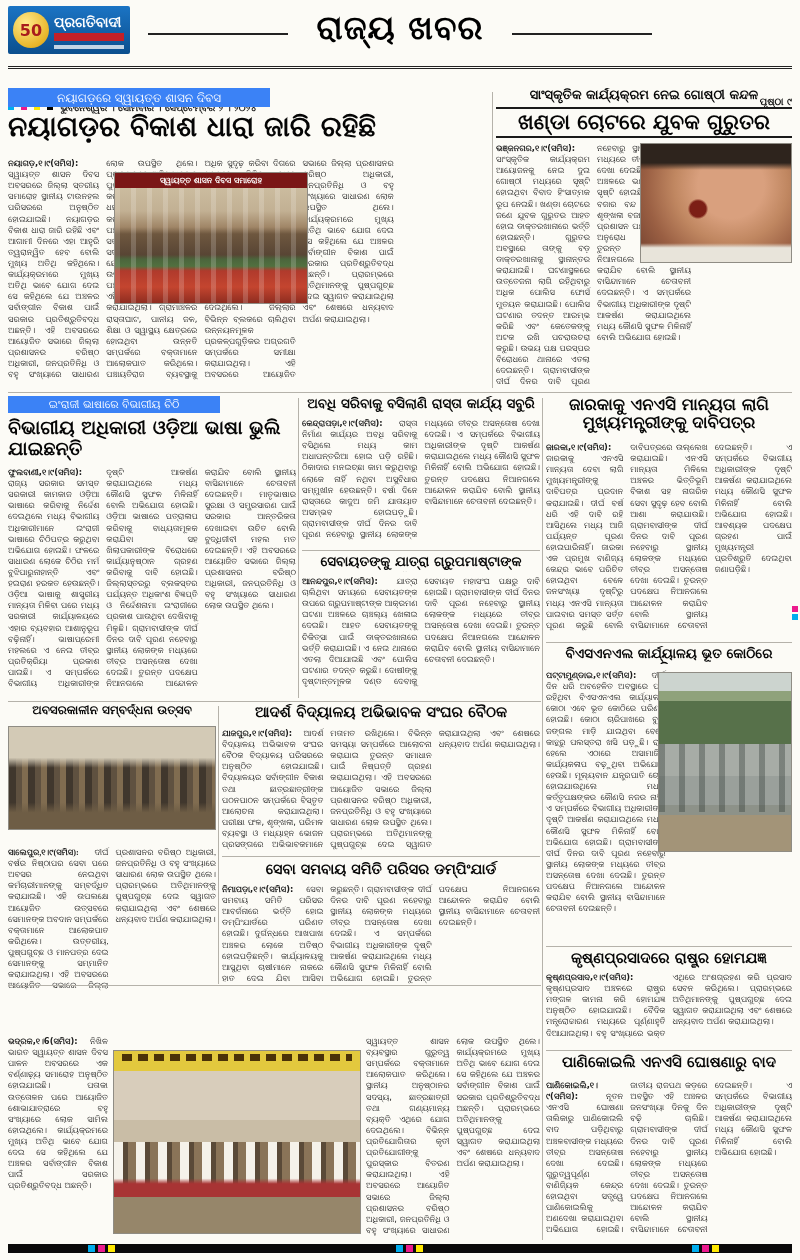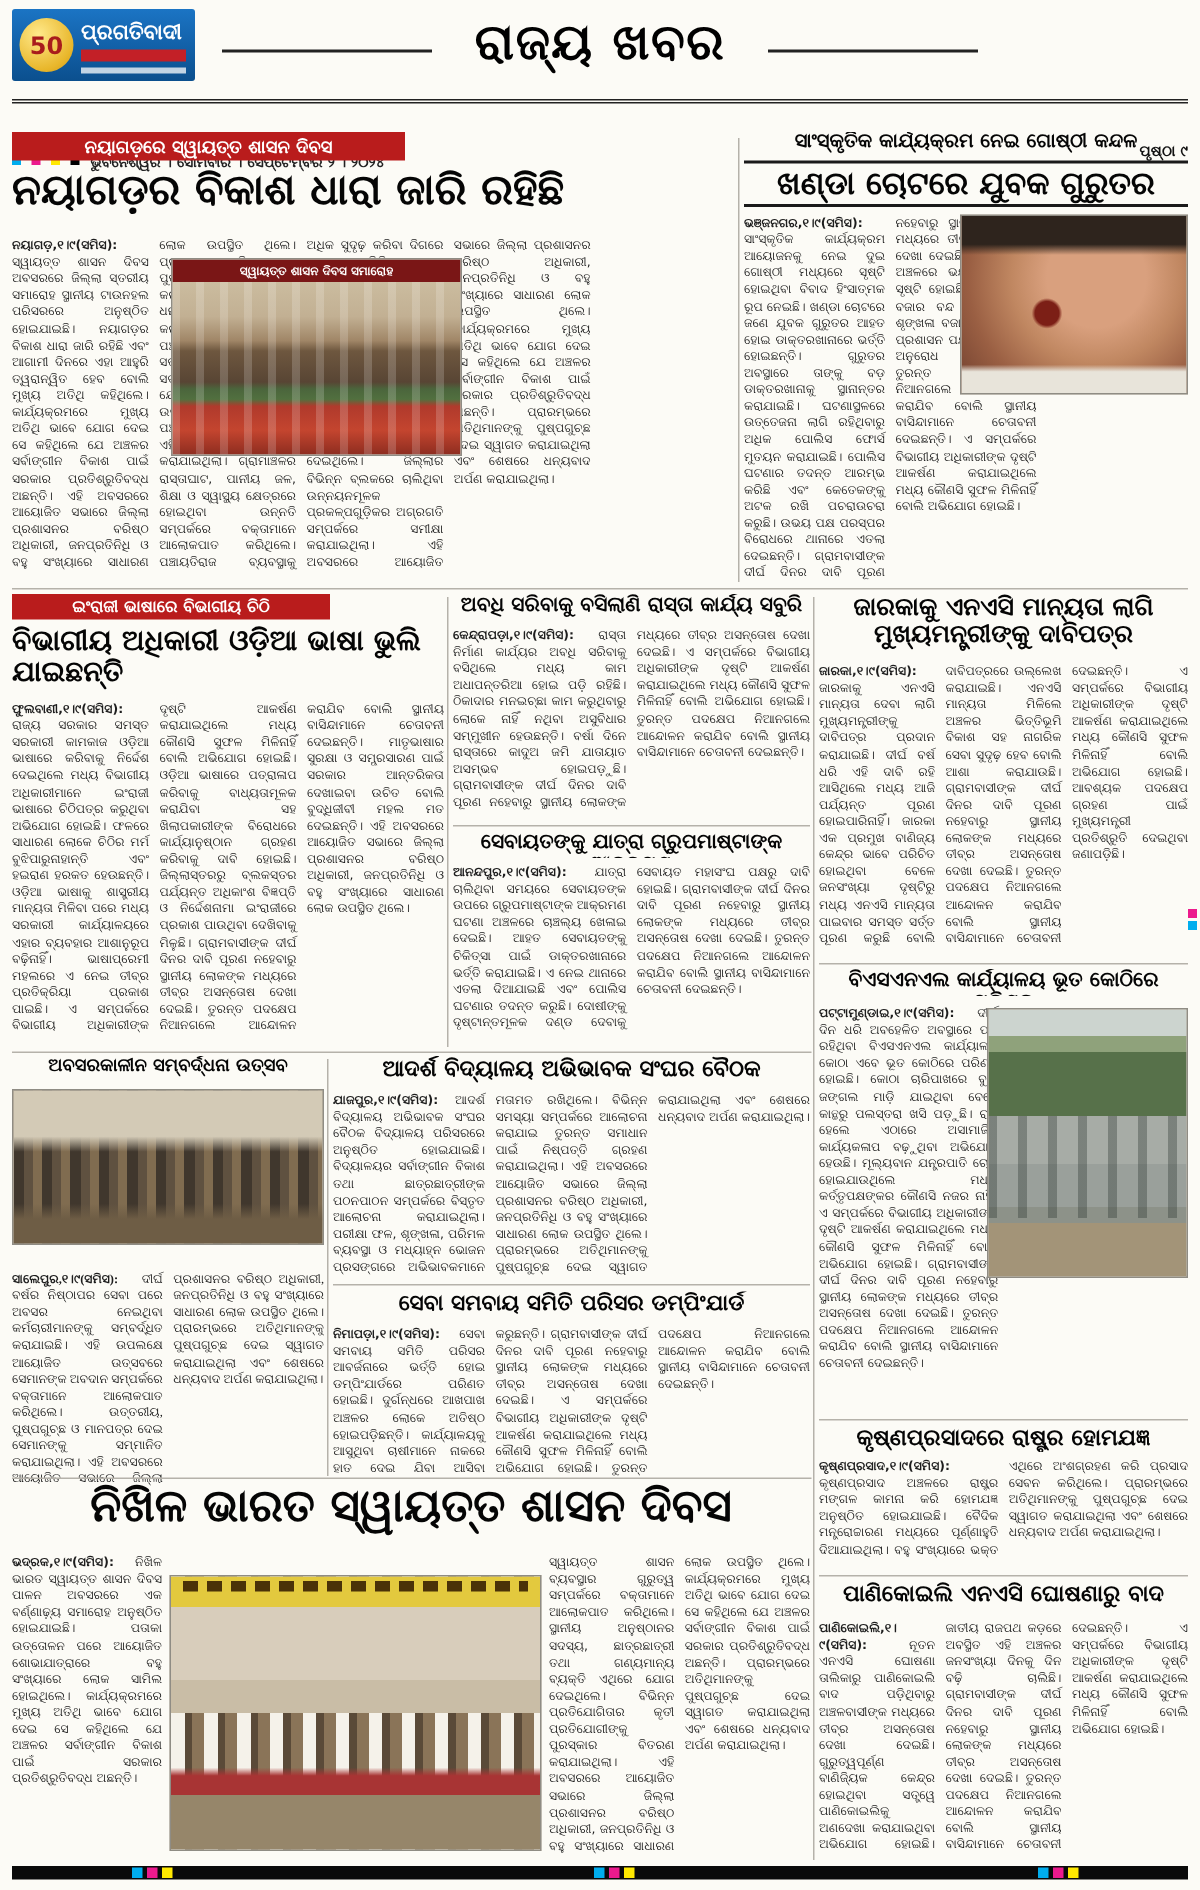--- a/index.html
+++ b/index.html
@@ -13,21 +13,21 @@
            display:flex;align-items:center;justify-content:center;font-weight:700;color:#a81c1c;}
   .brand-name{color:#fff;font-weight:700;font-size:14px;line-height:1;}
   .brand-bar-red{background:#c32027;}
   .brand-bar-lt{background:rgba(255,255,255,.75);}
   .section-title{font-weight:700;font-size:33px;letter-spacing:1px;text-align:center;color:#000;}
   .mast-rule{background:#222;height:2px;}
   .date-text{font-size:9.5px;font-weight:700;color:#222;}
   .page-no{font-size:10px;font-weight:700;color:#111;text-align:right;}
   .chip{display:inline-block;width:6px;height:6px;margin-right:2px;vertical-align:middle;}
   
-  .banner{background:#b91c1c;color:#fff;font-weight:700;display:flex;align-items:center;justify-content:center;}
+  .banner{background:#3b82f6;color:#fff;font-weight:400;display:flex;align-items:center;justify-content:center;}
   .hl{font-weight:700;color:#050505;line-height:1.12;overflow:hidden;}
   .hl.center{text-align:center;}
   .boxed{border-top:2px solid #1a1a1a;border-bottom:2px solid #1a1a1a;display:flex;align-items:center;justify-content:center;}
   .body-txt{font-size:8.3px;line-height:1.34;text-align:justify;color:#1d1d1d;overflow:hidden;column-gap:7px;column-fill:auto;}
   .body-txt b{font-weight:700;}
   .c2{column-count:2;} .c3{column-count:3;} .c5{column-count:5;}
   .dv{background:#b5b2aa;width:1px;} .dh{background:#b5b2aa;height:1px;}
   
   .photo{overflow:hidden;border:1px solid #8f8c84;background:#d8d2c4;}
   .cap-top{position:absolute;left:0;right:0;top:0;height:15px;background:#7a1616;color:#fff;
@@ -169,23 +169,22 @@
   </section>
 
   <section class="abs" style="left:546px;top:950px;width:246px;height:98px;">
     <h2 class="hl center" style="position:absolute;left:0;top:0;width:246px;height:18px;font-size:15px;">କୃଷ୍ଣପ୍ରସାଦରେ ରାଷ୍ଟ୍ର ହୋମଯଜ୍ଞ</h2>
     <div class="body-txt c2" style="position:absolute;left:0;top:22px;width:246px;height:76px;">
       <b>କୃଷ୍ଣପ୍ରସାଦ,୧।୯(ସମିସ): </b><span>କୃଷ୍ଣପ୍ରସାଦ ଅଞ୍ଚଳରେ ରାଷ୍ଟ୍ର ମଙ୍ଗଳ କାମନା କରି ହୋମଯଜ୍ଞ ଅନୁଷ୍ଠିତ ହୋଇଯାଇଛି। ବୈଦିକ ମନ୍ତ୍ରୋଚ୍ଚାରଣ ମଧ୍ୟରେ ପୂର୍ଣ୍ଣାହୁତି ଦିଆଯାଇଥିଲା। ବହୁ ସଂଖ୍ୟାରେ ଭକ୍ତ ଏଥିରେ ଅଂଶଗ୍ରହଣ କରି ପ୍ରସାଦ ସେବନ କରିଥିଲେ। ପ୍ରାରମ୍ଭରେ ଅତିଥିମାନଙ୍କୁ ପୁଷ୍ପଗୁଚ୍ଛ ଦେଇ ସ୍ୱାଗତ କରାଯାଇଥିଲା ଏବଂ ଶେଷରେ ଧନ୍ୟବାଦ ଅର୍ପଣ କରାଯାଇଥିଲା।</span>
     </div>
   </section>
 
   <section class="abs" style="left:8px;top:988px;width:532px;height:252px;">
-    <h2 class="hl center" style="position:absolute;left:0;top:0;width:532px;height:40px;font-size:30px;">ନିଖିଳ ଭାରତ ସ୍ୱାୟତ୍ତ ଶାସନ ଦିବସ</h2>
     <div class="body-txt" style="position:absolute;left:0;top:48px;width:100px;height:204px;">
-      <b>ଭଦ୍ରକ,୧।୯(ସମିସ): </b><span>ନିଖିଳ ଭାରତ ସ୍ୱାୟତ୍ତ ଶାସନ ଦିବସ ପାଳନ ଅବସରରେ ଏକ ବର୍ଣ୍ଣାଢ଼୍ୟ ସମାରୋହ ଅନୁଷ୍ଠିତ ହୋଇଯାଇଛି। ପତାକା ଉତ୍ତୋଳନ ପରେ ଆୟୋଜିତ ଶୋଭାଯାତ୍ରାରେ ବହୁ ସଂଖ୍ୟାରେ ଲୋକ ସାମିଲ ହୋଇଥିଲେ। କାର୍ଯ୍ୟକ୍ରମରେ ମୁଖ୍ୟ ଅତିଥି ଭାବେ ଯୋଗ ଦେଇ ସେ କହିଥିଲେ ଯେ ଅଞ୍ଚଳର ସର୍ବାଙ୍ଗୀନ ବିକାଶ ପାଇଁ ସରକାର ପ୍ରତିଶ୍ରୁତିବଦ୍ଧ ଅଛନ୍ତି।</span>
+      <b>ଭଦ୍ରକ,୧।6(ସମିସ): </b><span>ନିଖିଳ ଭାରତ ସ୍ୱାୟତ୍ତ ଶାସନ ଦିବସ ପାଳନ ଅବସରରେ ଏକ ବର୍ଣ୍ଣାଢ଼୍ୟ ସମାରୋହ ଅନୁଷ୍ଠିତ ହୋଇଯାଇଛି। ପତାକା ଉତ୍ତୋଳନ ପରେ ଆୟୋଜିତ ଶୋଭାଯାତ୍ରାରେ ବହୁ ସଂଖ୍ୟାରେ ଲୋକ ସାମିଲ ହୋଇଥିଲେ। କାର୍ଯ୍ୟକ୍ରମରେ ମୁଖ୍ୟ ଅତିଥି ଭାବେ ଯୋଗ ଦେଇ ସେ କହିଥିଲେ ଯେ ଅଞ୍ଚଳର ସର୍ବାଙ୍ଗୀନ ବିକାଶ ପାଇଁ ସରକାର ପ୍ରତିଶ୍ରୁତିବଦ୍ଧ ଅଛନ୍ତି।</span>
     </div>
     <figure class="photo" style="position:absolute;left:105px;top:62px;width:248px;height:184px;">
       <div class="ph-fill ph-event"></div>
     </figure>
     <div class="body-txt c2" style="position:absolute;left:358px;top:48px;width:174px;height:204px;">ସ୍ୱାୟତ୍ତ ଶାସନ ବ୍ୟବସ୍ଥାର ଗୁରୁତ୍ୱ ସମ୍ପର୍କରେ ବକ୍ତାମାନେ ଆଲୋକପାତ କରିଥିଲେ। ସ୍ଥାନୀୟ ଅନୁଷ୍ଠାନର ସଦସ୍ୟ, ଛାତ୍ରଛାତ୍ରୀ ତଥା ଗଣ୍ୟମାନ୍ୟ ବ୍ୟକ୍ତି ଏଥିରେ ଯୋଗ ଦେଇଥିଲେ। ବିଭିନ୍ନ ପ୍ରତିଯୋଗିତାର କୃତୀ ପ୍ରତିଯୋଗୀଙ୍କୁ ପୁରସ୍କାର ବିତରଣ କରାଯାଇଥିଲା। ଏହି ଅବସରରେ ଆୟୋଜିତ ସଭାରେ ଜିଲ୍ଲା ପ୍ରଶାସନର ବରିଷ୍ଠ ଅଧିକାରୀ, ଜନପ୍ରତିନିଧି ଓ ବହୁ ସଂଖ୍ୟାରେ ସାଧାରଣ ଲୋକ ଉପସ୍ଥିତ ଥିଲେ। କାର୍ଯ୍ୟକ୍ରମରେ ମୁଖ୍ୟ ଅତିଥି ଭାବେ ଯୋଗ ଦେଇ ସେ କହିଥିଲେ ଯେ ଅଞ୍ଚଳର ସର୍ବାଙ୍ଗୀନ ବିକାଶ ପାଇଁ ସରକାର ପ୍ରତିଶ୍ରୁତିବଦ୍ଧ ଅଛନ୍ତି। ପ୍ରାରମ୍ଭରେ ଅତିଥିମାନଙ୍କୁ ପୁଷ୍ପଗୁଚ୍ଛ ଦେଇ ସ୍ୱାଗତ କରାଯାଇଥିଲା ଏବଂ ଶେଷରେ ଧନ୍ୟବାଦ ଅର୍ପଣ କରାଯାଇଥିଲା।</div>
   </section>
 
   <section class="abs" style="left:546px;top:1054px;width:246px;height:186px;">
     <h2 class="hl center" style="position:absolute;left:0;top:0;width:246px;height:20px;font-size:15px;">ପାଣିକୋଇଲି ଏନଏସି ଘୋଷଣାରୁ ବାଦ</h2>
     <div class="body-txt c3" style="position:absolute;left:0;top:26px;width:246px;height:158px;">

